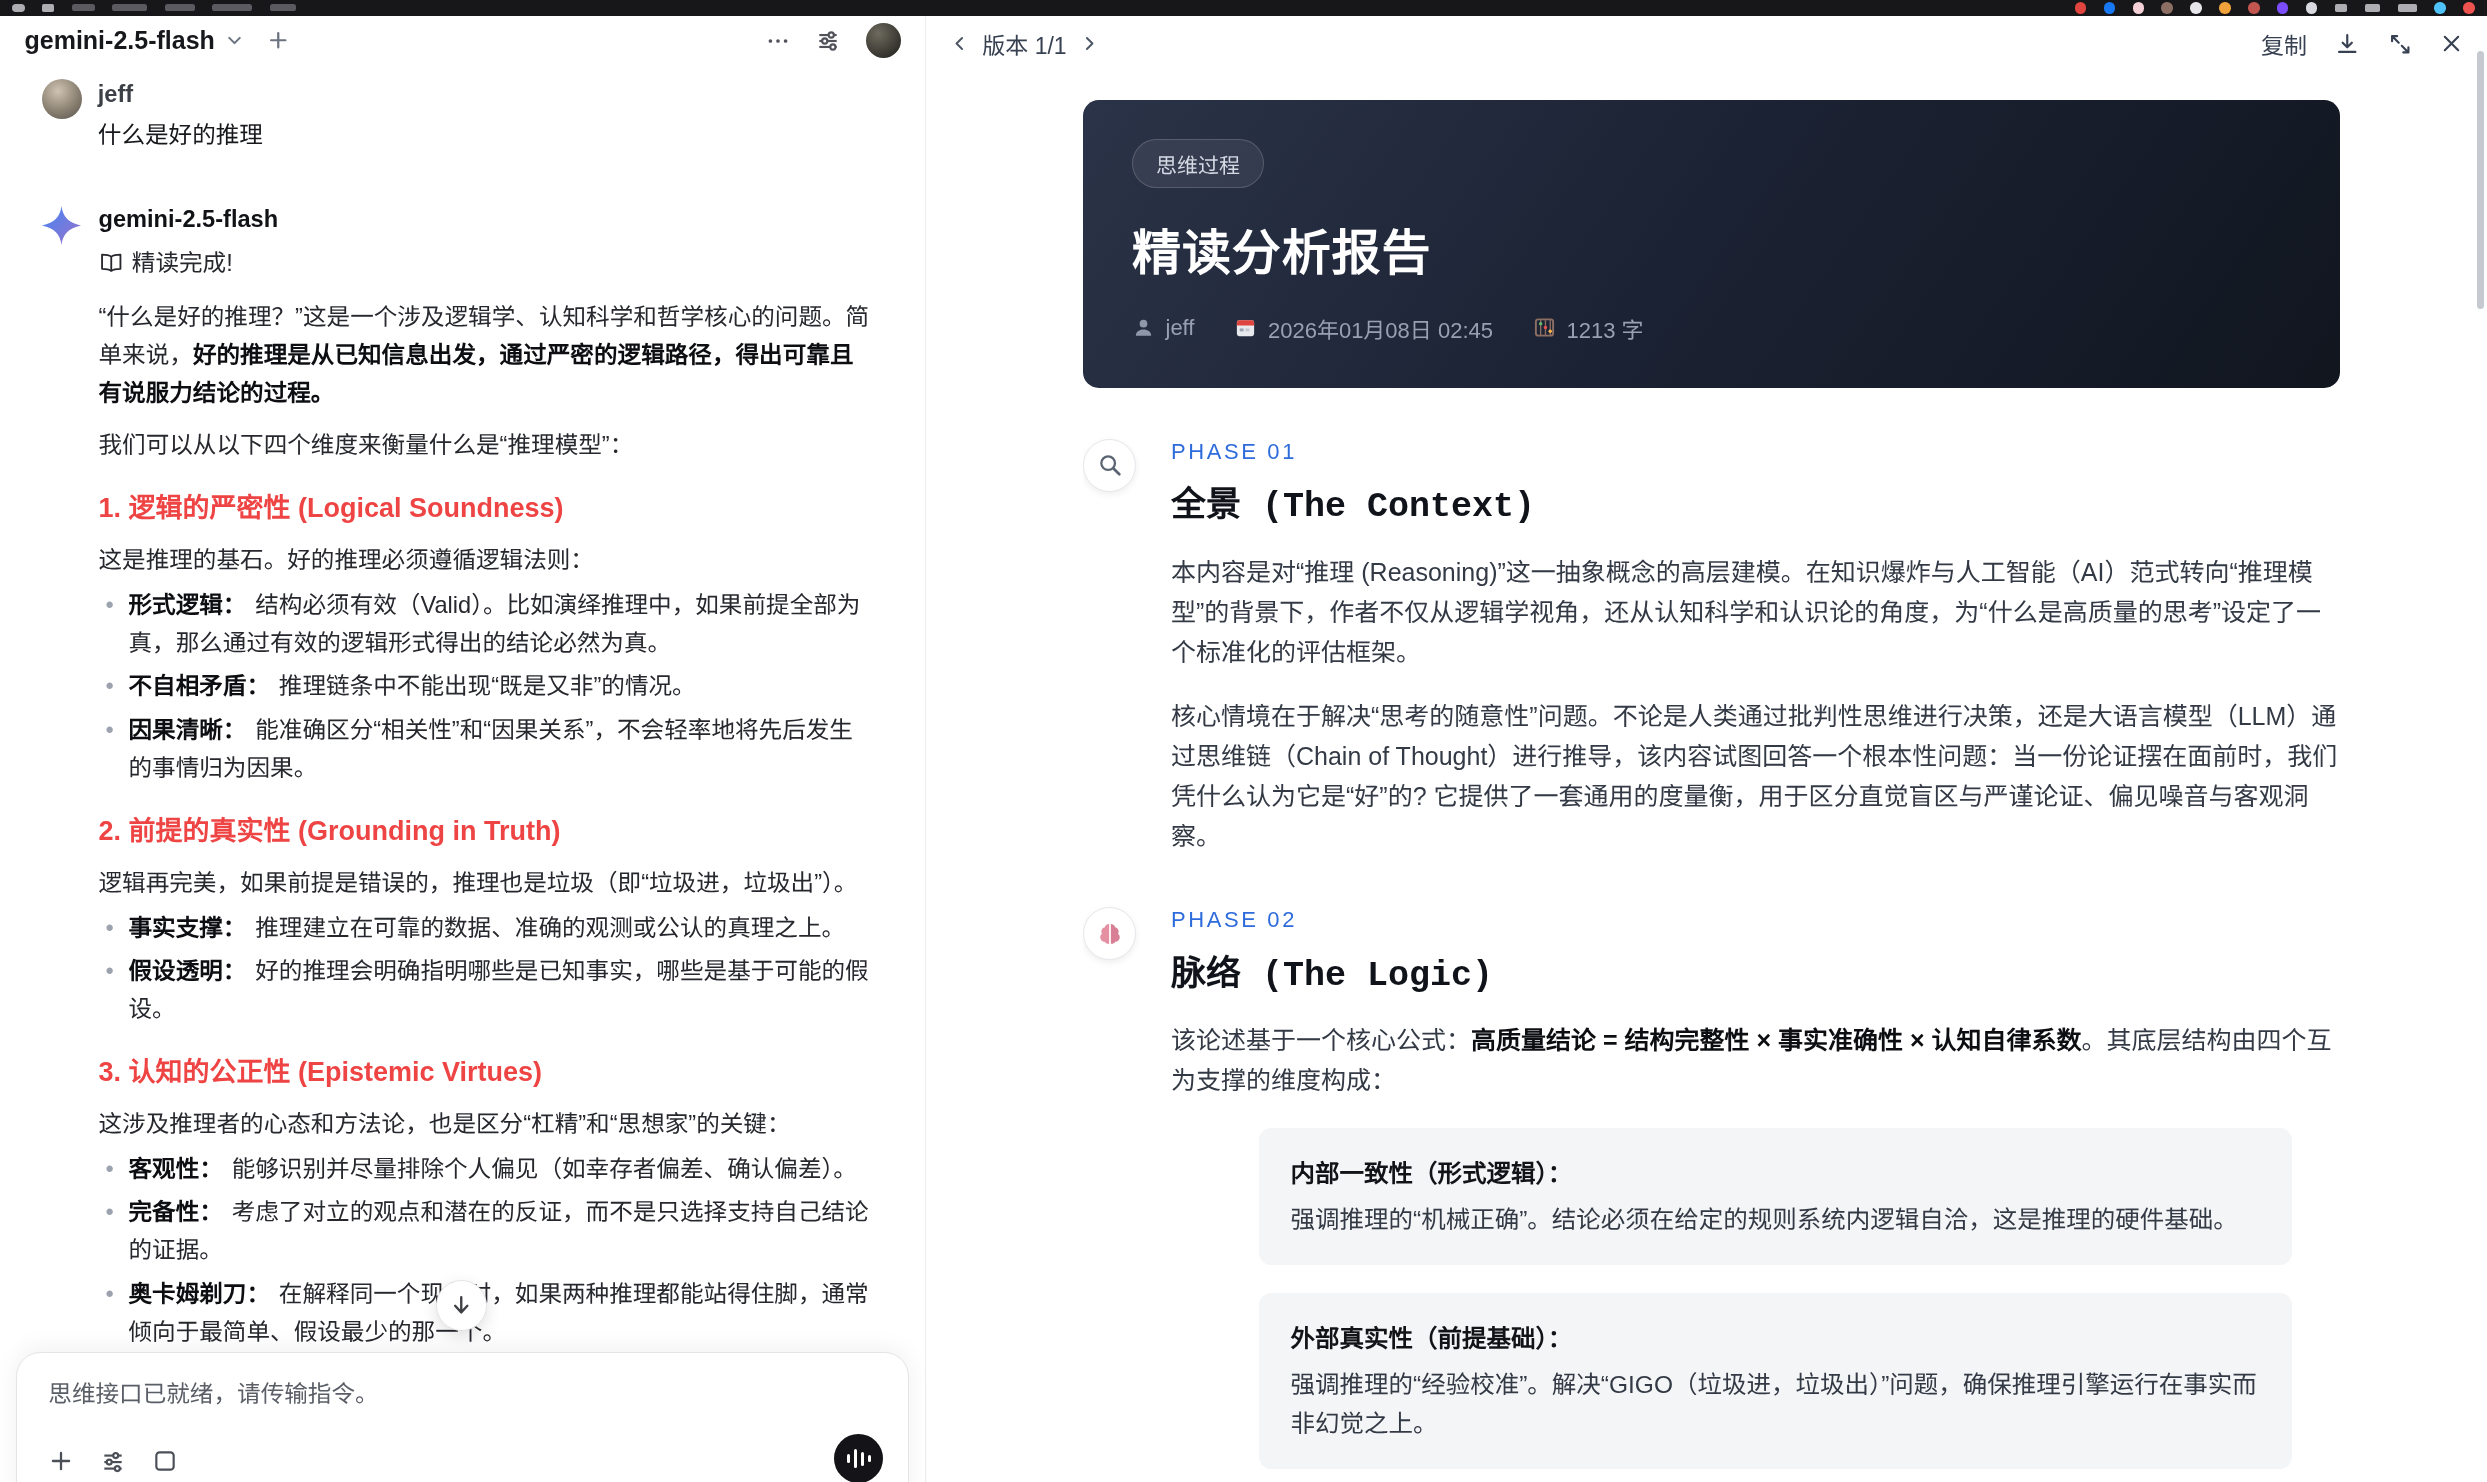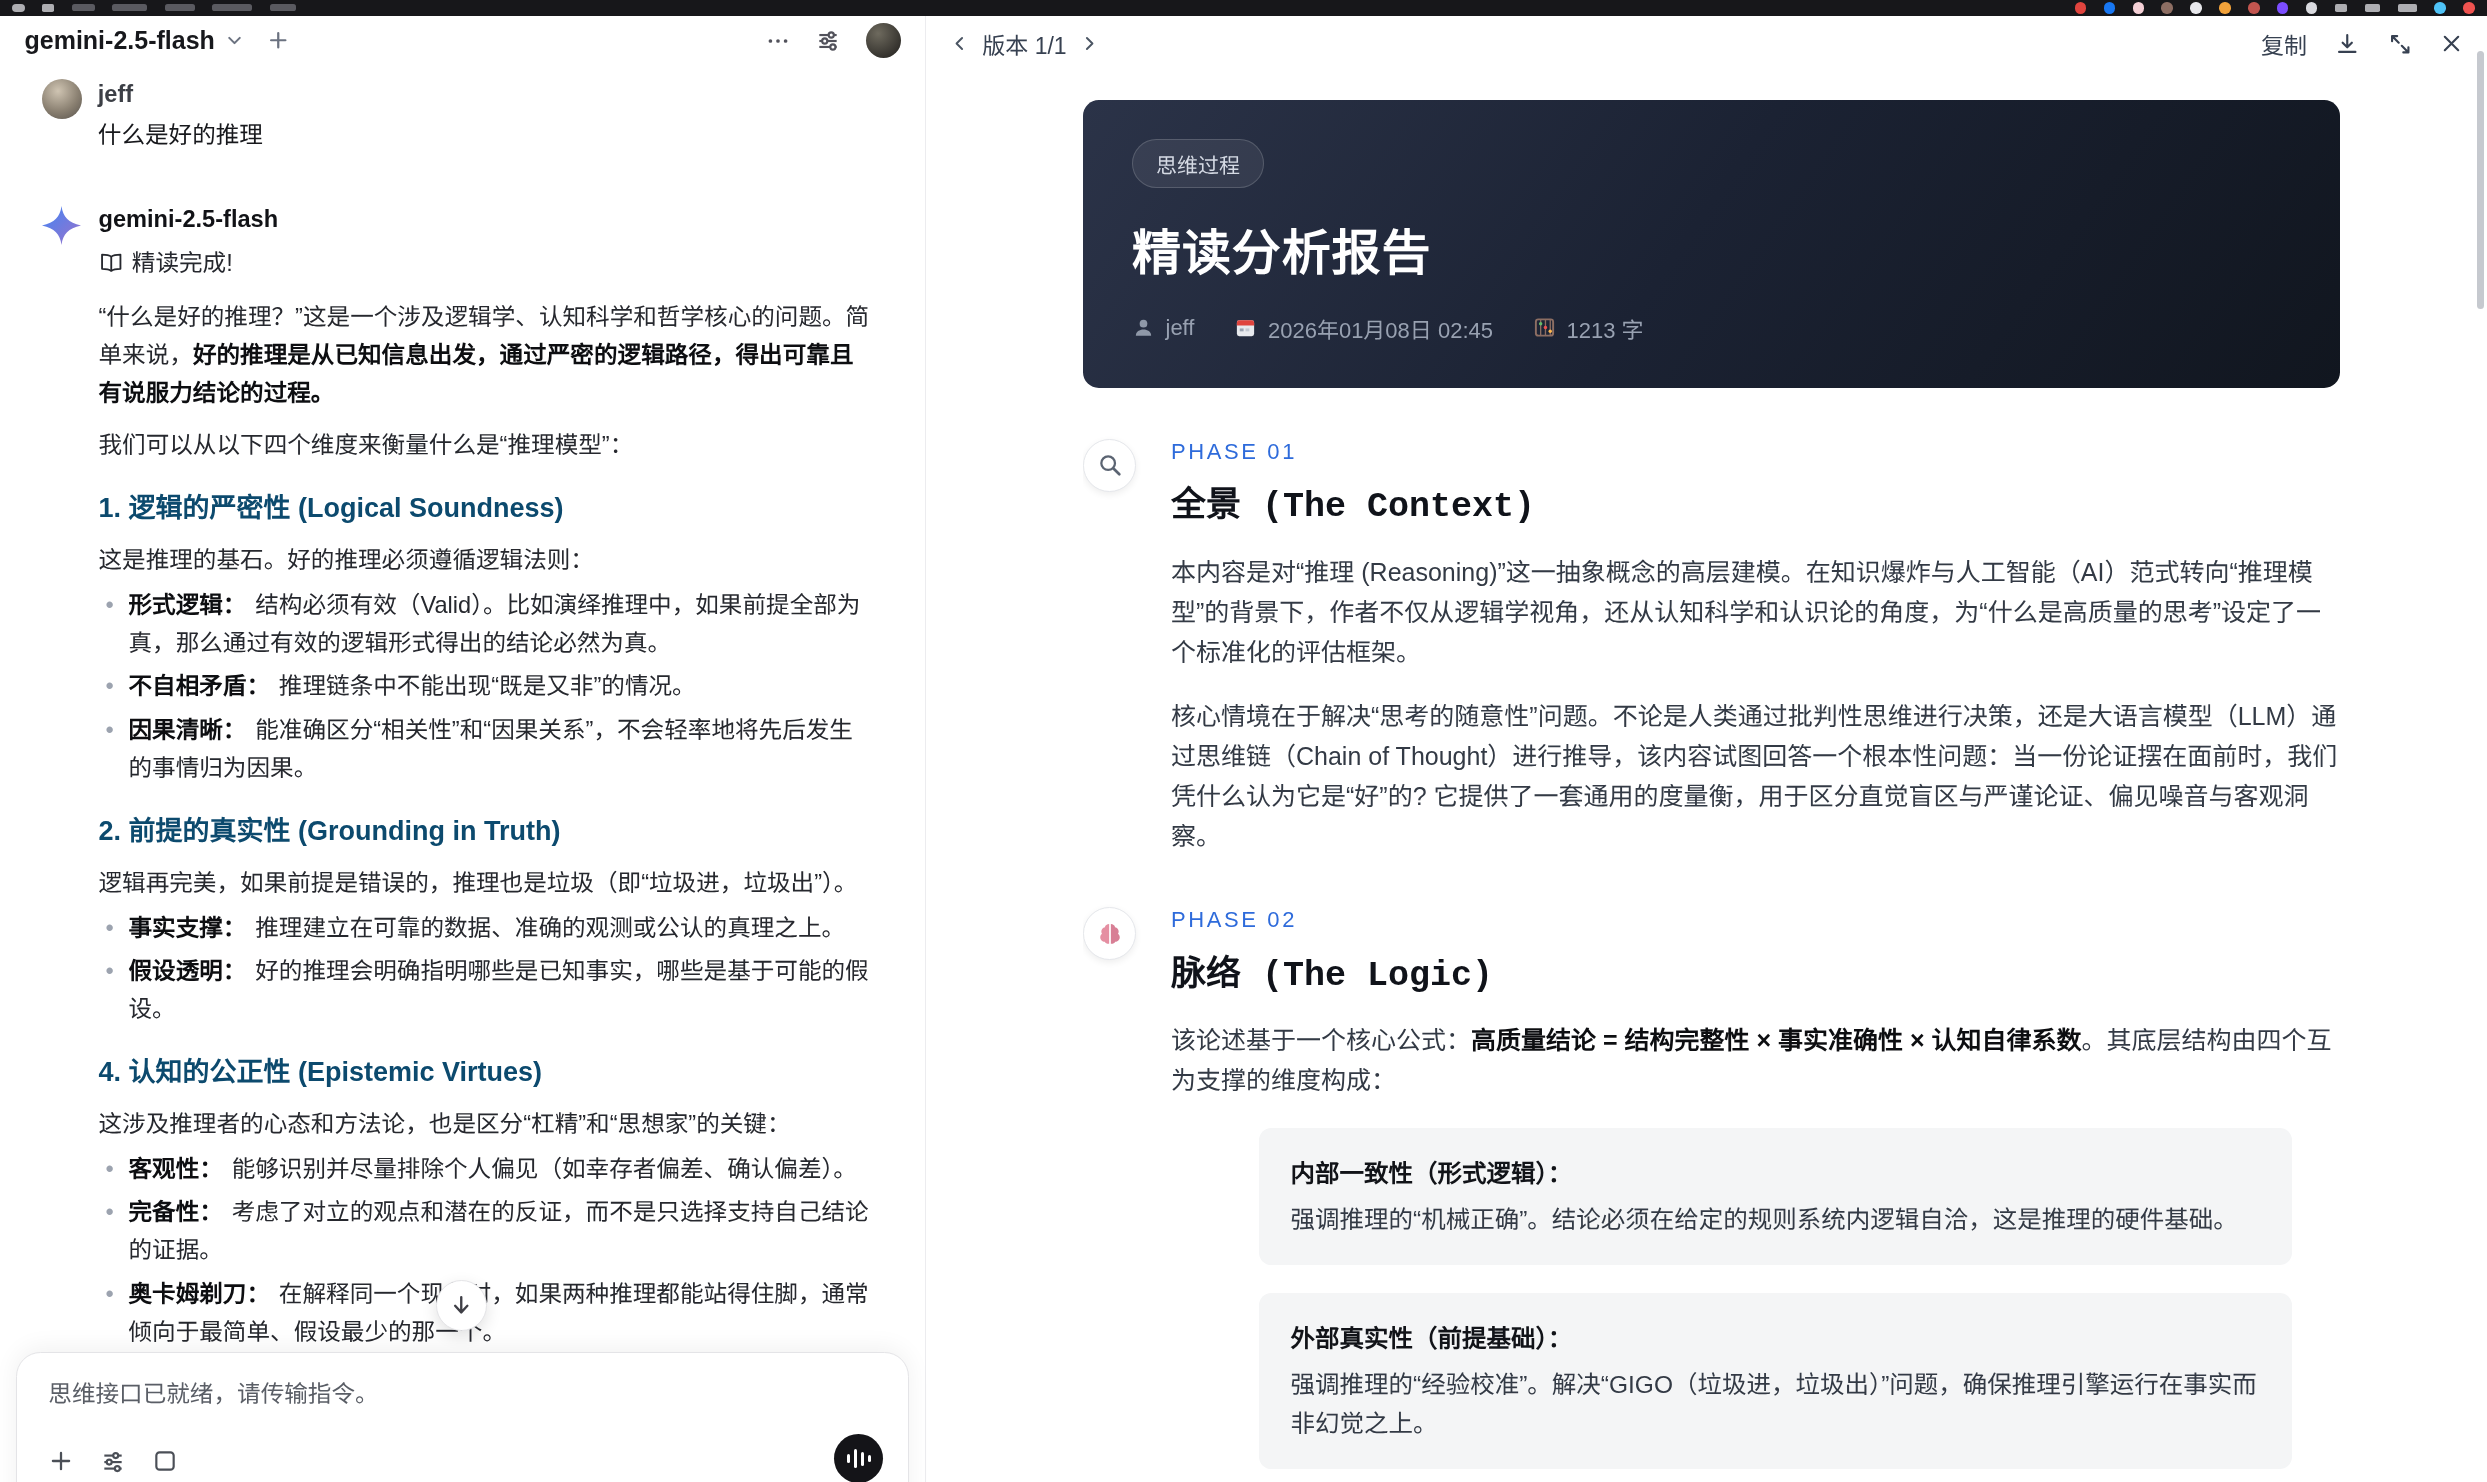--- a/index.html
+++ b/index.html
@@ -31,21 +31,21 @@
   .utext { font-size:23.6px; color:#17181c; margin-top:8.8px; line-height:35px; }
 
   .msg-ai { display:flex; gap:17.5px; margin-top:51px; }
   .gemini-icon { width:39px; height:39px; flex-shrink:0; margin-top:1.8px; }
   .ai-body { width:774px; font-size:23.6px; line-height:38px; color:#26282e; }
   .ai-name { font-size:23.6px; font-weight:700; color:#111216; line-height:30px; }
   .ai-status { display:flex; align-items:center; gap:8.8px; margin-top:10.5px; color:#26282e; }
   .ai-body p { margin-top:14px; }
   .ai-body p.first { margin-top:15.8px; }
   b.bd { font-weight:700; color:#0d0e11; }
-  .ai-body h3 { font-size:27px; font-weight:700; color:#0c4a6e; margin-top:26px; line-height:37px; }
+  .ai-body h3 { font-size:27px; font-weight:700; color:#ef4444; margin-top:26px; line-height:37px; }
   .ai-body ul { list-style:none; margin-top:7px; }
   .ai-body li { position:relative; padding-left:30px; margin-top:5.3px; }
   .ai-body li::before { content:"•"; position:absolute; left:7px; top:0; color:#9ca3af; }
   .term { font-weight:700; color:#0d0e11; margin-right:8.8px; }
 
   .scroll-btn { position:absolute; left:436px; top:1271px; width:51px; height:51px; border-radius:50%; background:#fff; border:0.9px solid #e4e4e7; box-shadow:0 5.3px 15.8px rgba(0,0,0,.12); display:flex; align-items:center; justify-content:center; z-index:8; cursor:pointer; }
 
   .composer { position:absolute; left:15.8px; width:893px; top:1343px; height:193px; background:#fff; border:0.9px solid #e4e4e7; border-radius:24.5px; box-shadow:0 -3.5px 24.5px rgba(0,0,0,.06); padding:24.5px 31.5px; z-index:7; }
   .composer-text { font-size:23.6px; color:#5a5e66; line-height:33px; }
   .composer-icons { display:flex; align-items:center; gap:26px; margin-top:37px; color:#4b4f57; }
@@ -191,21 +191,21 @@
           <li><span class="term">因果清晰：</span><span>能准确区分“相关性”和“因果关系”，不会轻率地将先后发生的事情归为因果。</span></li>
         </ul>
 
         <h3>2. 前提的真实性 (Grounding in Truth)</h3>
         <p>逻辑再完美，如果前提是错误的，推理也是垃圾（即“垃圾进，垃圾出”）。</p>
         <ul>
           <li><span class="term">事实支撑：</span><span>推理建立在可靠的数据、准确的观测或公认的真理之上。</span></li>
           <li><span class="term">假设透明：</span><span>好的推理会明确指明哪些是已知事实，哪些是基于可能的假设。</span></li>
         </ul>
 
-        <h3>4. 认知的公正性 (Epistemic Virtues)</h3>
+        <h3>3. 认知的公正性 (Epistemic Virtues)</h3>
         <p>这涉及推理者的心态和方法论，也是区分“杠精”和“思想家”的关键：</p>
         <ul>
           <li><span class="term">客观性：</span><span>能够识别并尽量排除个人偏见（如幸存者偏差、确认偏差）。</span></li>
           <li><span class="term">完备性：</span><span>考虑了对立的观点和潜在的反证，而不是只选择支持自己结论的证据。</span></li>
           <li><span class="term">奥卡姆剃刀：</span><span>在解释同一个现象时，如果两种推理都能站得住脚，通常倾向于最简单、假设最少的那一个。</span></li>
         </ul>
 
         <h3>4. 表达的透明度 (Clarity and Transparency)</h3>
         <p>好的推理不仅仅是结果正确，更要  看清过程：</p>
         <ul>

